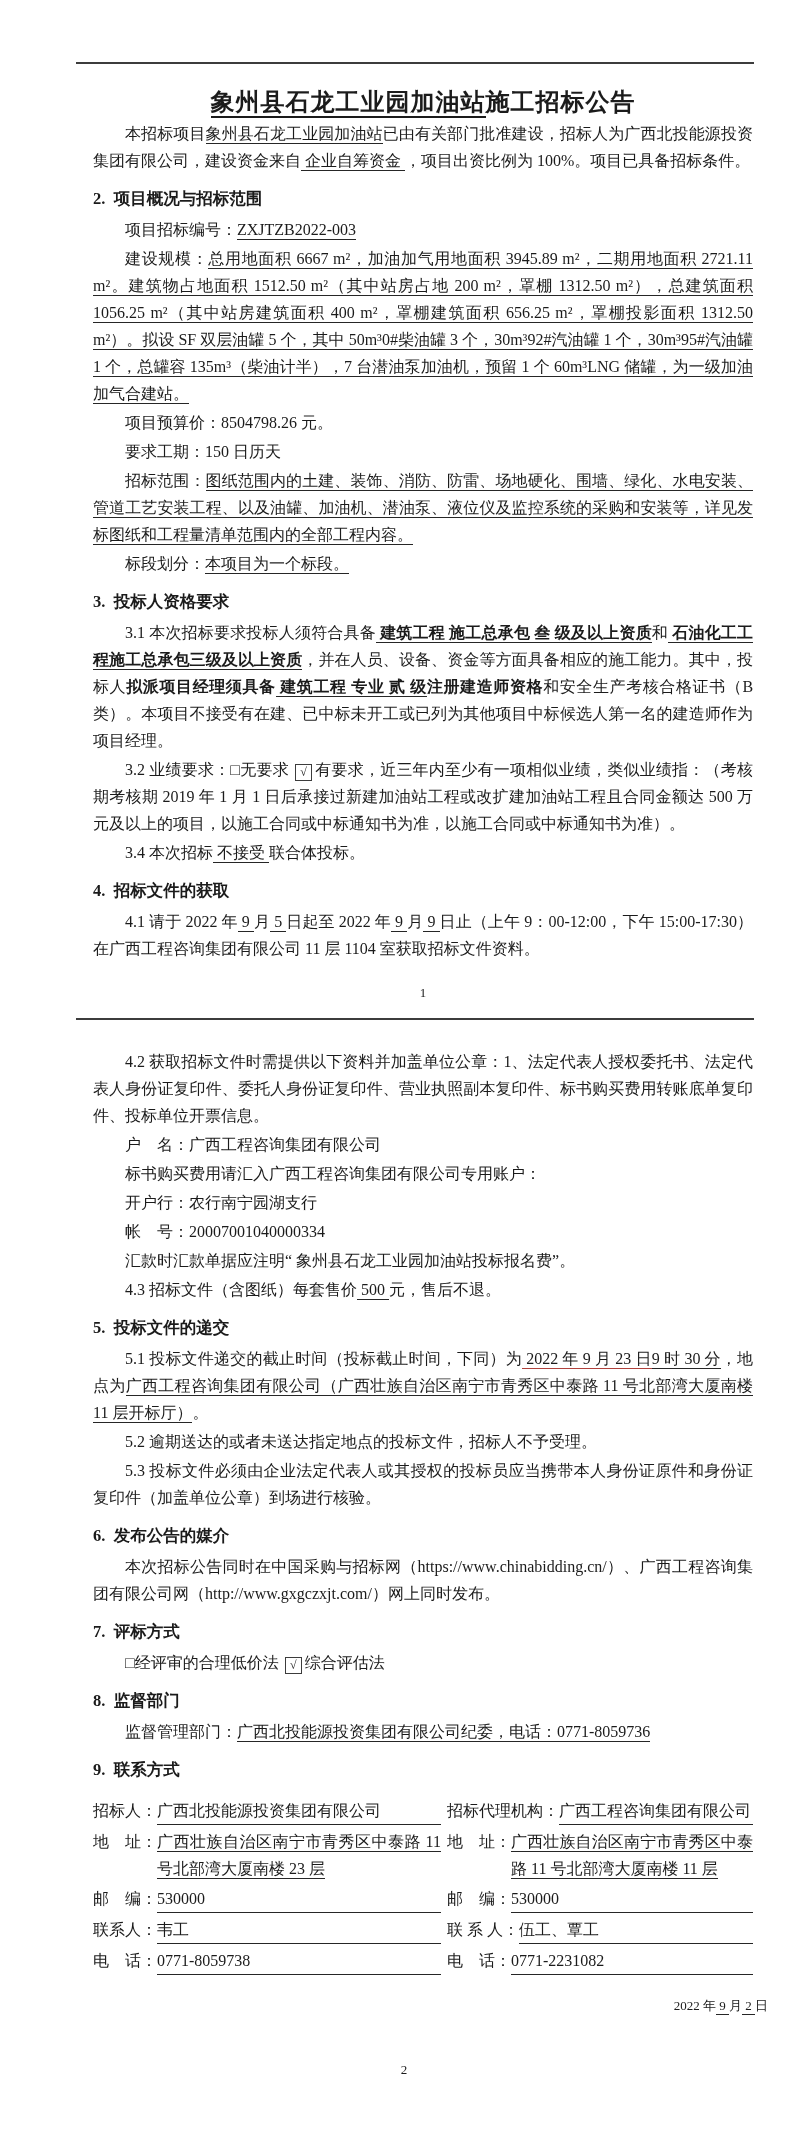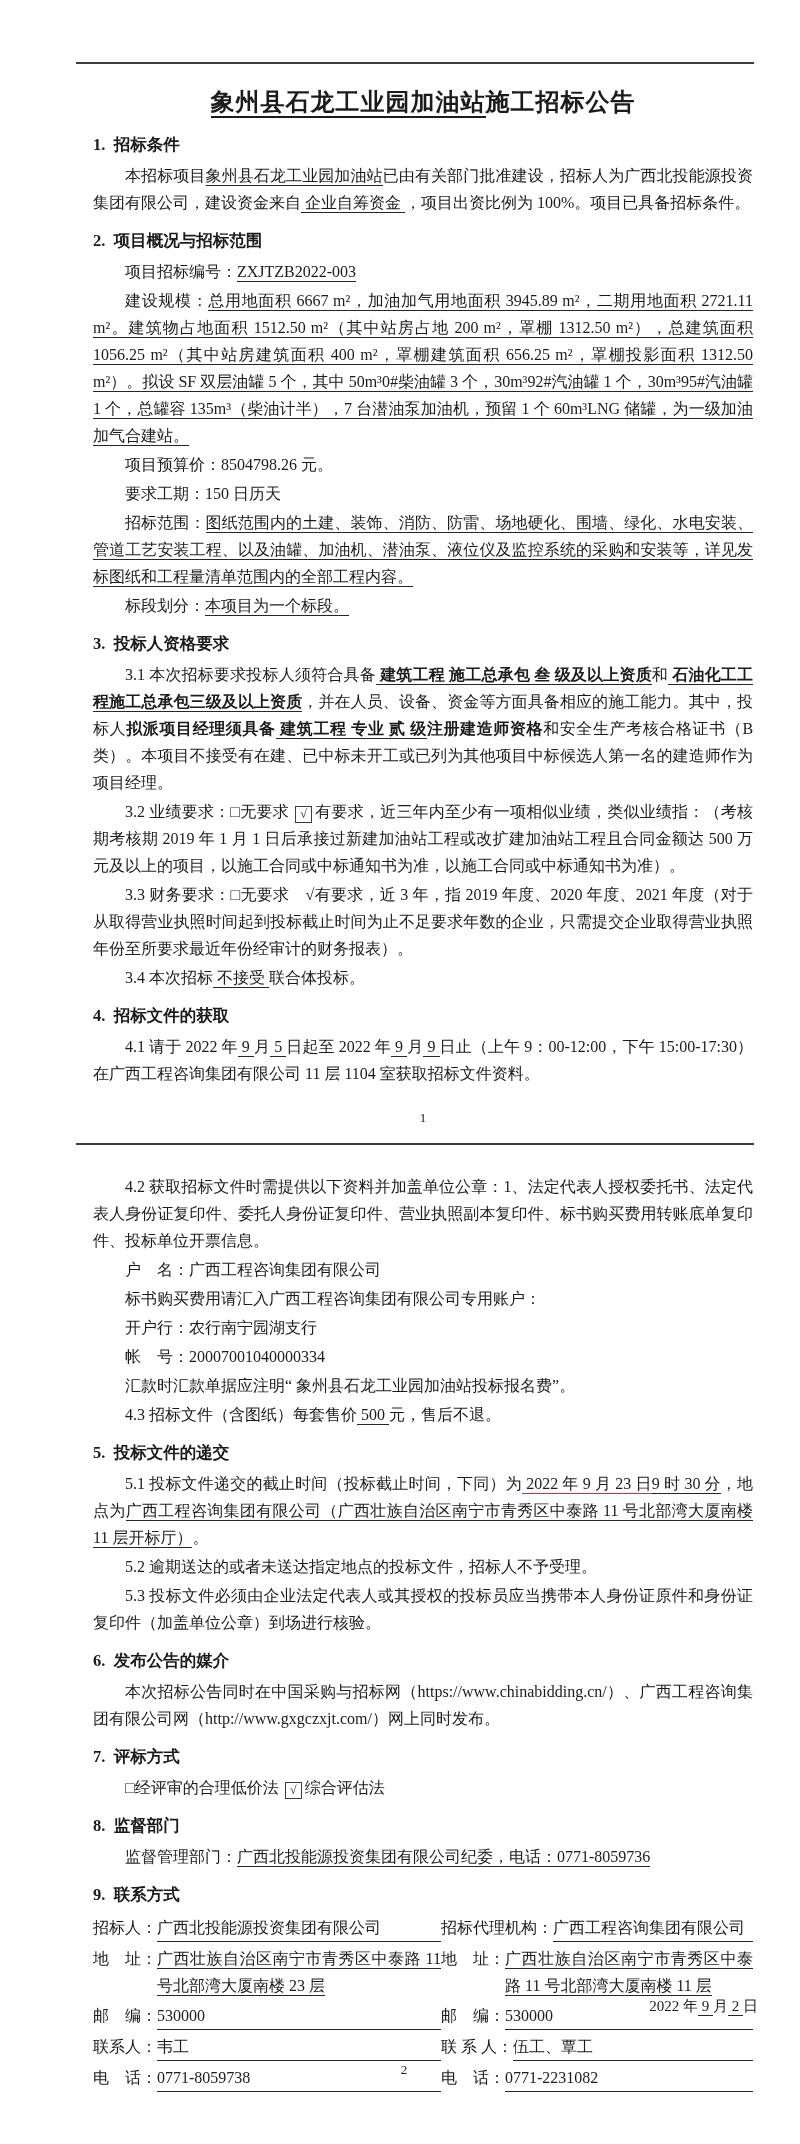--- a/index.html
+++ b/index.html
@@ -54,57 +54,56 @@
     font-size:12px;
     vertical-align:-1px;
     margin:0 3px 0 2px;
     text-indent:0;
   }
   .pgnum { text-align:center; font-size:13px; line-height:18px; margin:22px 0 16px 0; }
   .midrule { margin-bottom:28px; }
   .contacts {
     display:grid;
     grid-template-columns:348px 1fr;
-    margin-top:6px;
+    column-gap:6px;
+    margin-top:14px;
   }
   .crow { display:flex; line-height:27px; margin-bottom:3px; }
   .crow .lab { white-space:nowrap; }
   .crow .val { flex:1; border-bottom:1px solid #262626; white-space:nowrap; }
   .crow.wrap .val { border-bottom:none; white-space:normal; text-align:justify; }
   .date {
-    position:absolute; top:1994px; right:50px;
-    font-size:15px; line-height:24px; white-space:pre-wrap;
+    position:absolute; top:1994px; right:40px;
+    font-size:13px; line-height:24px; white-space:pre-wrap;
   }
   .pg2abs { position:absolute; top:2062px; left:0; right:0; text-align:center; font-size:13px; }
 </style>
 </head>
 <body>
 
 <div class="page">
   <div class="body">
 
     <hr class="rule toprule">
 
     <div class="title"><span class="tu">象州县石龙工业园加油站</span><span>施工招标公告</span></div>
 
-    <div class="h">1.&nbsp;&nbsp;招标条件</div>
     <p class="p"><span>本招标项目</span><span class="u">象州县石龙工业园加油站</span><span>已由有关部门批准建设，招标人为广西北投能源投资集团有限公司，建设资金来自</span><span class="u">&nbsp;企业自筹资金&nbsp;</span><span>，项目出资比例为 100%。项目已具备招标条件。</span></p>
 
     <div class="h">2.&nbsp;&nbsp;项目概况与招标范围</div>
     <p class="p nojust"><span>项目招标编号：</span><span class="u">ZXJTZB2022-003</span></p>
     <p class="p"><span>建设规模：</span><span class="u">总用地面积 6667 m²，加油加气用地面积 3945.89 m²，二期用地面积 2721.11 m²。建筑物占地面积 1512.50 m²（其中站房占地 200 m²，罩棚 1312.50 m²），总建筑面积 1056.25 m²（其中站房建筑面积 400 m²，罩棚建筑面积 656.25 m²，罩棚投影面积 1312.50 m²）。拟设 SF 双层油罐 5 个，其中 50m³0#柴油罐 3 个，30m³92#汽油罐 1 个，30m³95#汽油罐 1 个，总罐容 135m³（柴油计半），7 台潜油泵加油机，预留 1 个 60m³LNG 储罐，为一级加油加气合建站。</span></p>
     <p class="p nojust">项目预算价：8504798.26 元。</p>
     <p class="p nojust">要求工期：150 日历天</p>
     <p class="p"><span>招标范围：</span><span class="u">图纸范围内的土建、装饰、消防、防雷、场地硬化、围墙、绿化、水电安装、管道工艺安装工程、以及油罐、加油机、潜油泵、液位仪及监控系统的采购和安装等，详见发标图纸和工程量清单范围内的全部工程内容。</span></p>
     <p class="p nojust"><span>标段划分：</span><span class="u">本项目为一个标段。</span></p>
 
     <div class="h">3.&nbsp;&nbsp;投标人资格要求</div>
     <p class="p"><span>3.1 本次招标要求投标人须符合具备</span><span class="u b">&nbsp;建筑工程 施工总承包 叁 级及以上资质</span><span>和</span><span class="u b">&nbsp;石油化工工程施工总承包三级及以上资质</span><span>，并在人员、设备、资金等方面具备相应的施工能力。其中，投标人</span><span class="b">拟派项目经理须具备</span><span class="u b">&nbsp;建筑工程 专业 贰 级</span><span class="b">注册建造师资格</span><span>和安全生产考核合格证书（B 类）。本项目不接受有在建、已中标未开工或已列为其他项目中标候选人第一名的建造师作为项目经理。</span></p>
     <p class="p"><span>3.2 业绩要求：□无要求 </span><span class="cb">√</span><span>有要求，近三年内至少有一项相似业绩，类似业绩指：（考核期考核期 2019 年 1 月 1 日后承接过新建加油站工程或改扩建加油站工程且合同金额达 500 万元及以上的项目，以施工合同或中标通知书为准，以施工合同或中标通知书为准）。</span></p>
-    <p class="p">3.3 财务要求：□无要求　√有要求，近 3 年，指 2019 年度、2020 年度、2021 年度（对于从取得营业执照时间起到投标截止时间为止不足要求年数的企业，只需提交企业取得营业执照年份至所要求最近年份经审计的财务报表）。</p>
     <p class="p"><span>3.4 本次招标</span><span class="u">&nbsp;不接受&nbsp;</span><span>联合体投标。</span></p>
 
     <div class="h">4.&nbsp;&nbsp;招标文件的获取</div>
     <p class="p"><span>4.1 请于 2022 年</span><span class="u">&nbsp;9&nbsp;</span><span>月</span><span class="u">&nbsp;5&nbsp;</span><span>日起至 2022 年</span><span class="u">&nbsp;9&nbsp;</span><span>月</span><span class="u">&nbsp;9&nbsp;</span><span>日止（上午 9：00-12:00，下午 15:00-17:30）在广西工程咨询集团有限公司 11 层 1104 室获取招标文件资料。</span></p>
 
     <div class="pgnum">1</div>
     <hr class="rule midrule">
 
     <p class="p">4.2 获取招标文件时需提供以下资料并加盖单位公章：1、法定代表人授权委托书、法定代表人身份证复印件、委托人身份证复印件、营业执照副本复印件、标书购买费用转账底单复印件、投标单位开票信息。</p>
     <p class="p nojust">户　名：广西工程咨询集团有限公司</p>

